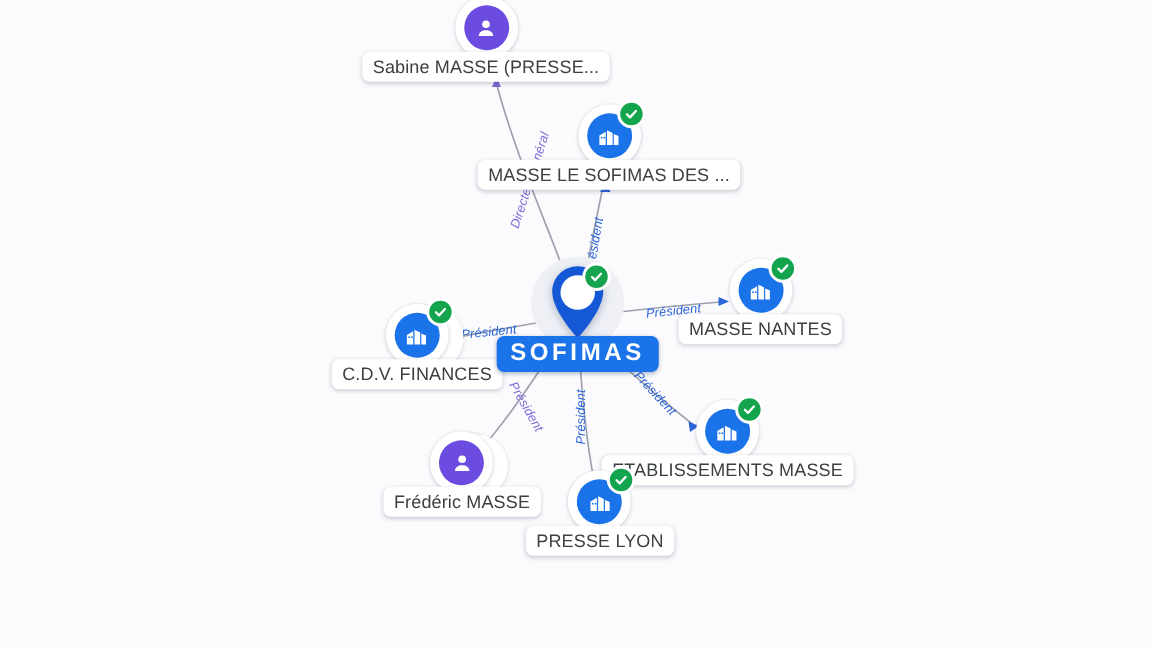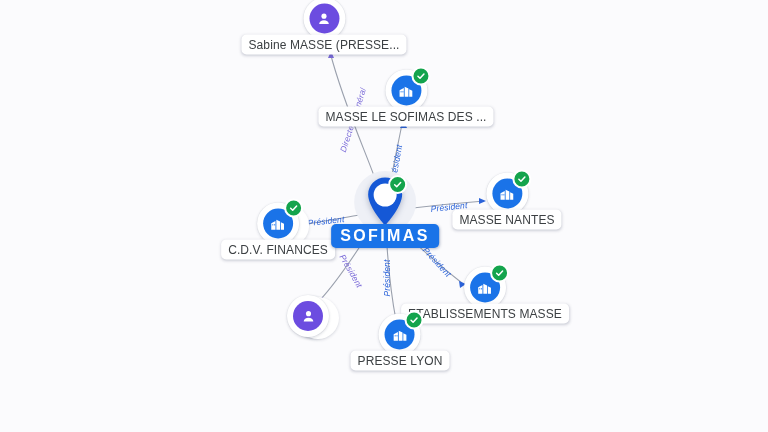--- a/index.html
+++ b/index.html
@@ -257,20 +257,21 @@
       </div>
       <div class="disc">
         <div class="inner person">
           <svg viewBox="0 0 24 24" width="17" height="17" fill="#ffffff">
               <circle cx="12" cy="8" r="3.6"></circle>
               <path d="M5.2 19c0-3.6 3.2-5.4 6.8-5.4S18.8 15.4 18.8 19z"></path>
             </svg>
         </div>
       </div>
     </div>
+    <div class="chip person-chip">Frédéric MASSE</div>
   </div>
 
   <div class="node" style="left:262px;top:231px;margin-left:16px;">
     <div class="node-art">
       <div class="stack" style="width:52px;height:44px;left:0;top:0;">
         <i class="s1"></i>
           <i class="s2"></i>
       </div>
       <div class="disc">
         <div class="inner company">

